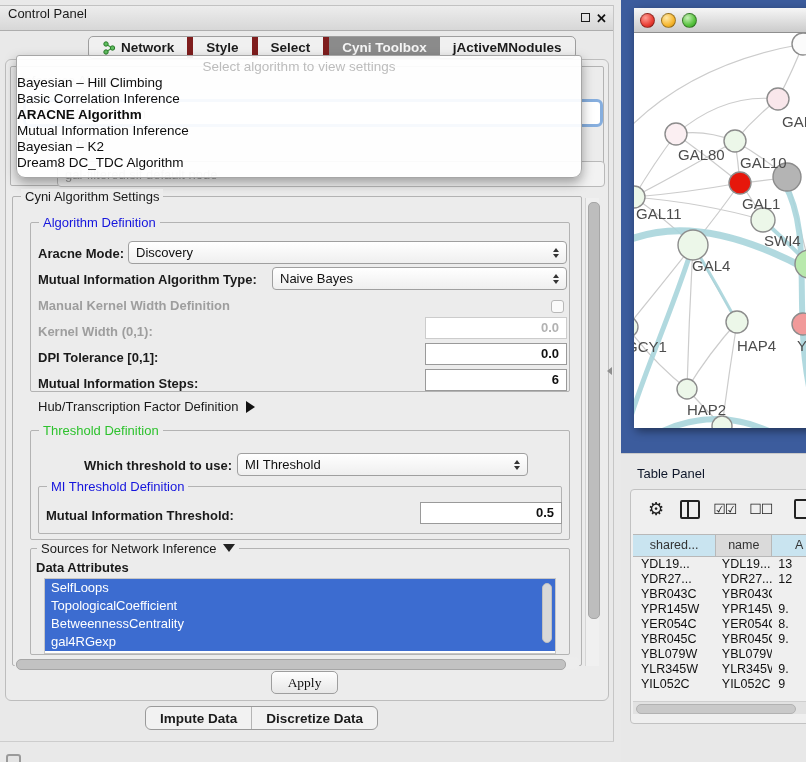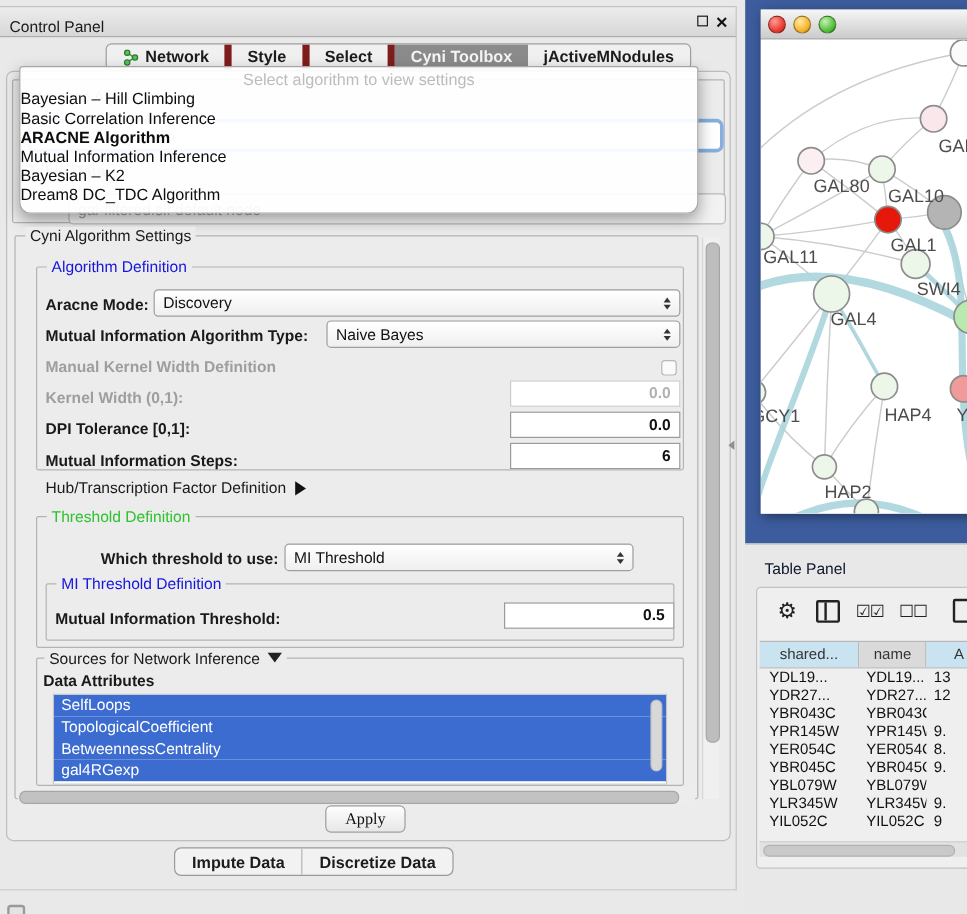--- a/index.html
+++ b/index.html
@@ -1,21 +1,21 @@
 <!DOCTYPE html>
 <html><head>
 <meta charset="utf-8">
 <style>
   html,body{margin:0;padding:0;}
   body{font-family:"Liberation Sans",sans-serif;}
   #page{position:relative;width:806px;height:762px;background:#e9e9e9;overflow:hidden;}
   .abs{position:absolute;box-sizing:border-box;}
   
   .titlebar{left:0;top:5px;width:614px;height:26px;background:linear-gradient(#ededed,#d7d7d7);
-    border-top:1px solid #c2c2c2;border-bottom:1px solid #adadad;display:flex;align-items:flex-end;}
+    border-top:1px solid #c2c2c2;border-bottom:1px solid #adadad;display:flex;align-items:flex-start;}
   .titlebar .t{font-size:13px;color:#1a1a1a;margin-left:8px;}
   .float-ic{left:581px;top:13px;width:9px;height:9px;border:1.5px solid #1c1c1c;}
   .close-ic{left:596px;top:11px;font-size:13px;font-weight:bold;color:#111;}
   .tabbar{left:88px;top:36px;height:23px;display:flex;border:1px solid #9e9e9e;border-radius:5px;overflow:hidden;background:#f0f0f0;}
   .tab{display:flex;align-items:center;gap:5px;padding:0 13px;font-size:13.5px;font-weight:600;color:#1c1c1c;border-right:6px solid #7f1d1d;}
   .tab:last-child{border-right:none;}
   .tab.sel{background:#8b8b8b;color:#f5f5f5;border-right:none;}
   .outer-panel{left:5px;top:59px;width:604px;height:642px;background:#ececec;border:1px solid #bdbdbd;border-radius:6px;}
   .win-right-edge{left:613px;top:5px;width:1px;height:737px;background:#c6c6c6;}
   .win-bottom{left:0;top:741px;width:614px;height:1px;background:#cdcdcd;}

